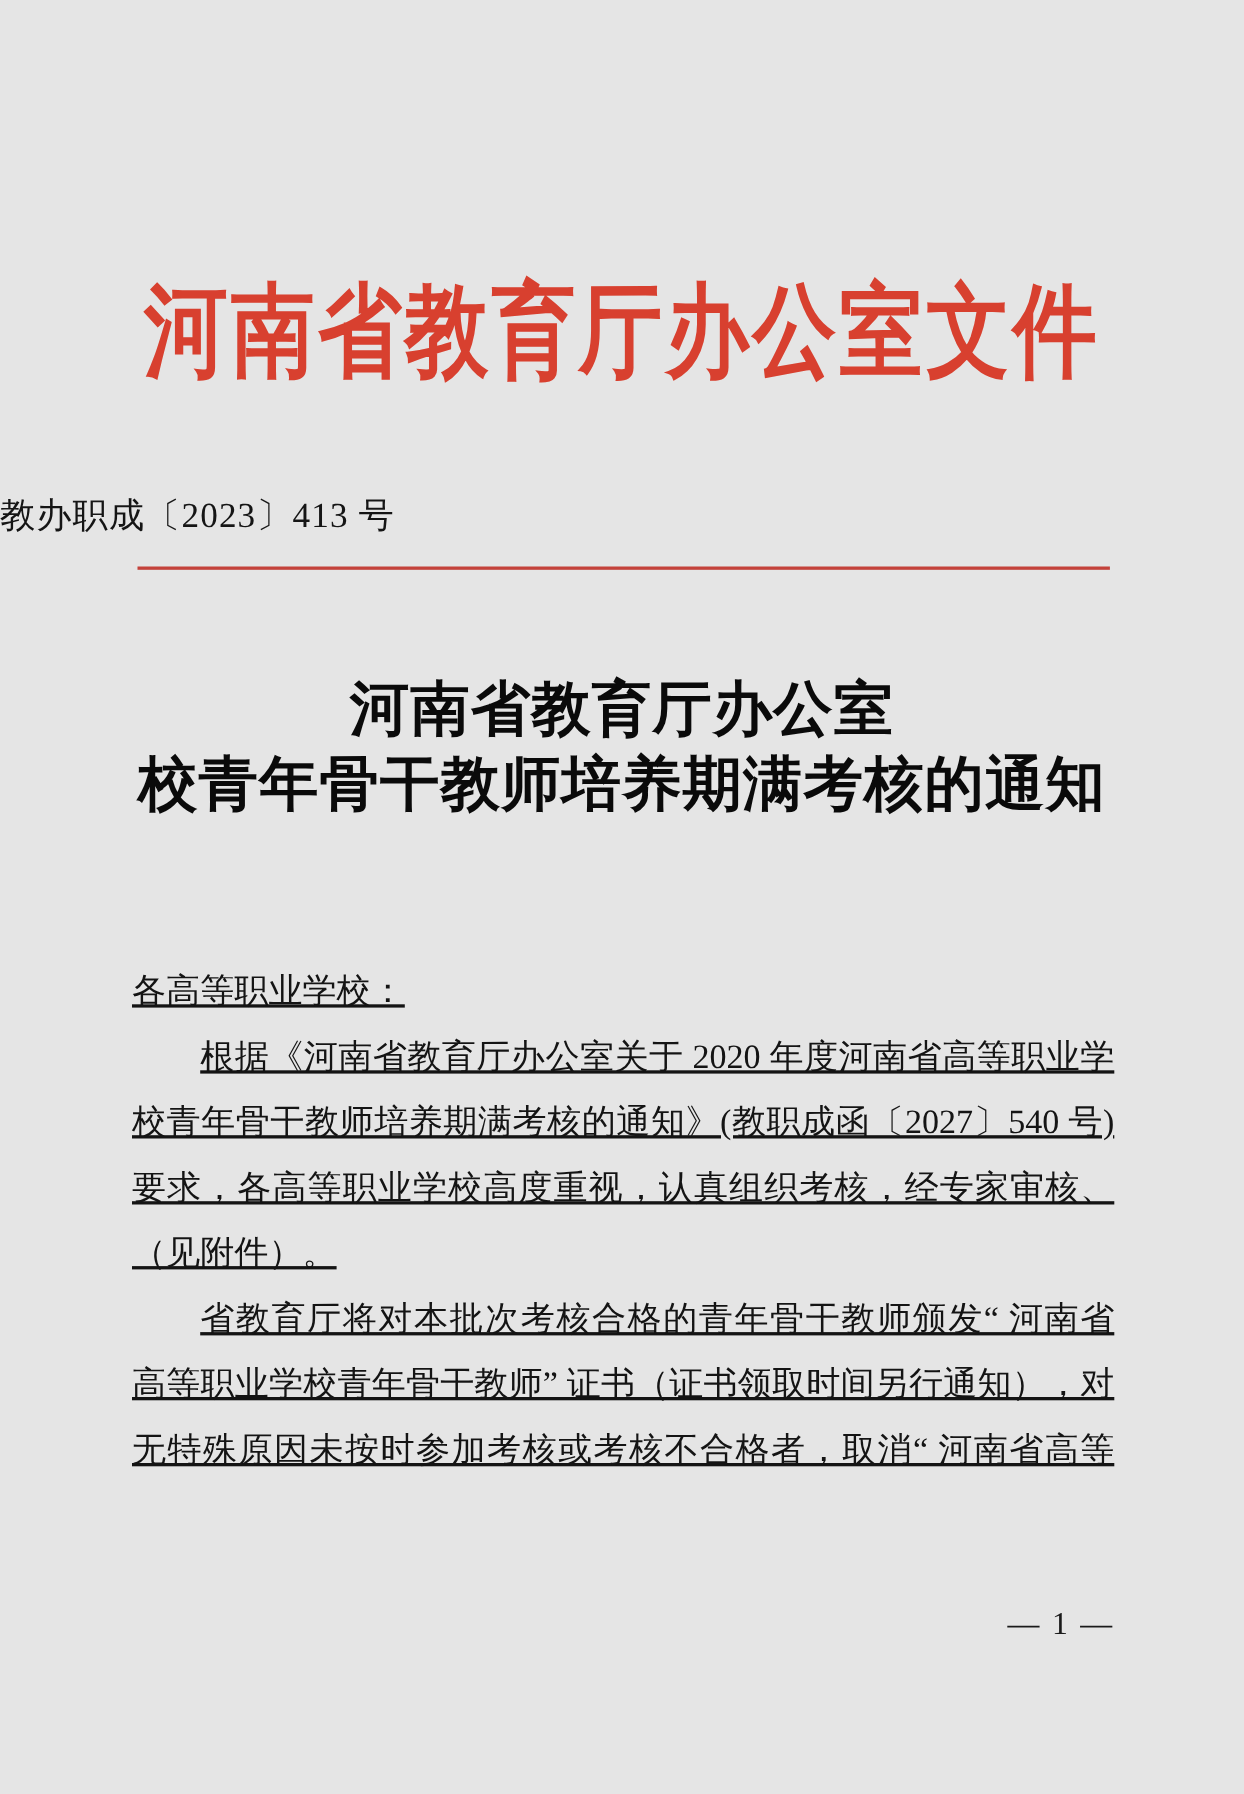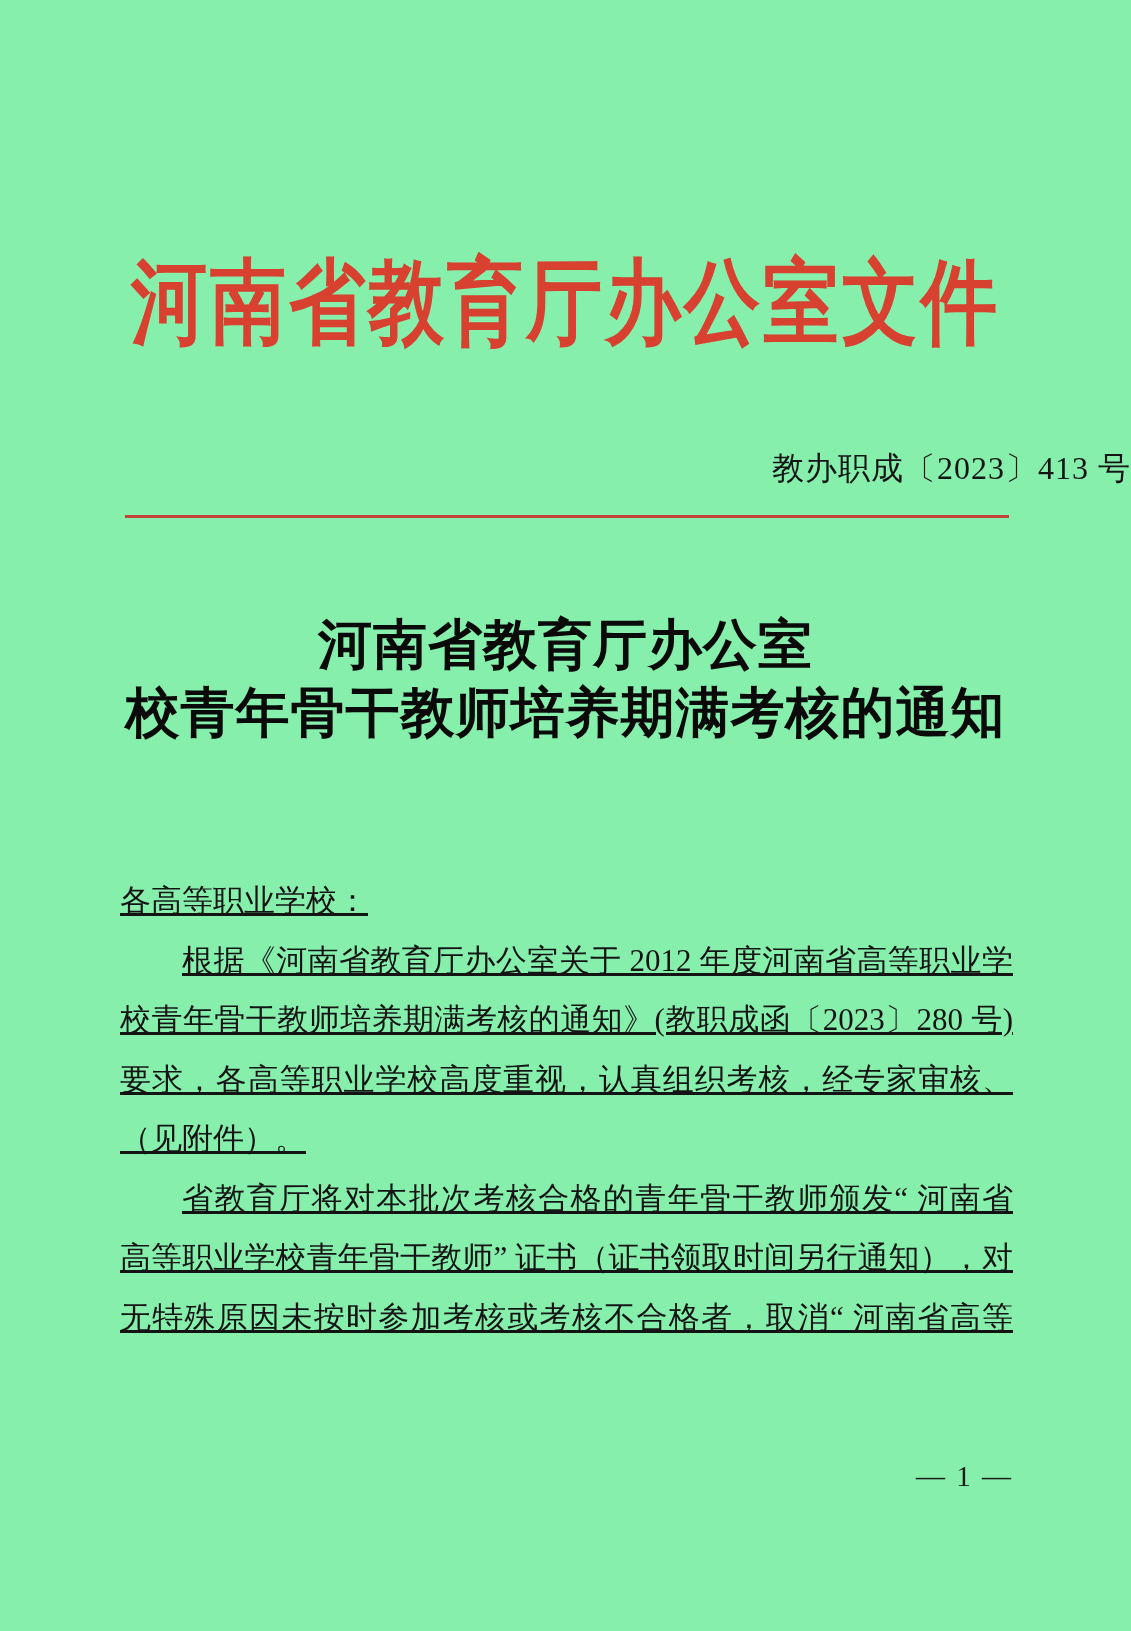--- a/index.html
+++ b/index.html
@@ -1,21 +1,21 @@
 <!DOCTYPE html>
 <html><head>
 <meta charset="utf-8">
 <style>
   * { margin: 0; padding: 0; box-sizing: border-box; }
   html, body { background: #ffffff; }
   .page {
     position: relative;
     width: 1131px;
     height: 1631px;
-    background: #86efac;
+    background: #e5e5e5;
     overflow: hidden;
     font-family: "Liberation Serif", "DejaVu Serif", serif;
     color: #111111;
   }
   
   .red-header {
     position: absolute;
     top: 256px;
     left: 0;
     width: 100%;
@@ -28,21 +28,21 @@
     transform: scaleY(1.22);
     transform-origin: center top;
     white-space: nowrap;
   }
   
   .doc-number {
     position: absolute;
     top: 450px;
     left: 0;
     width: 100%;
-    text-align: right;
+    text-align: left;
     font-size: 32px;
     line-height: 36px;
     letter-spacing: 1px;
     color: #151515;
     white-space: nowrap;
   }
   
   .red-divider {
     position: absolute;
     top: 515px;
@@ -110,22 +110,22 @@
 
   <div class="red-divider"></div>
 
   <div class="title-block">
     <div>河南省教育厅办公室</div>
     <div>校青年骨干教师培养期满考核的通知</div>
   </div>
 
   <div class="body-block">
     <div class="body-line">各高等职业学校：</div>
-    <div class="body-line justify indent">根据《河南省教育厅办公室关于 2012 年度河南省高等职业学</div>
-    <div class="body-line justify">校青年骨干教师培养期满考核的通知》(教职成函〔2023〕280 号)</div>
+    <div class="body-line justify indent">根据《河南省教育厅办公室关于 2020 年度河南省高等职业学</div>
+    <div class="body-line justify">校青年骨干教师培养期满考核的通知》(教职成函〔2027〕540 号)</div>
     <div class="body-line justify">要求，各高等职业学校高度重视，认真组织考核，经专家审核、</div>
     <div class="body-line">（见附件）。</div>
     <div class="body-line justify indent">省教育厅将对本批次考核合格的青年骨干教师颁发“ 河南省</div>
     <div class="body-line justify">高等职业学校青年骨干教师” 证书（证书领取时间另行通知），对</div>
     <div class="body-line justify">无特殊原因未按时参加考核或考核不合格者，取消“ 河南省高等</div>
   </div>
 
   <div class="page-number">— 1 —</div>
 
 </div>

